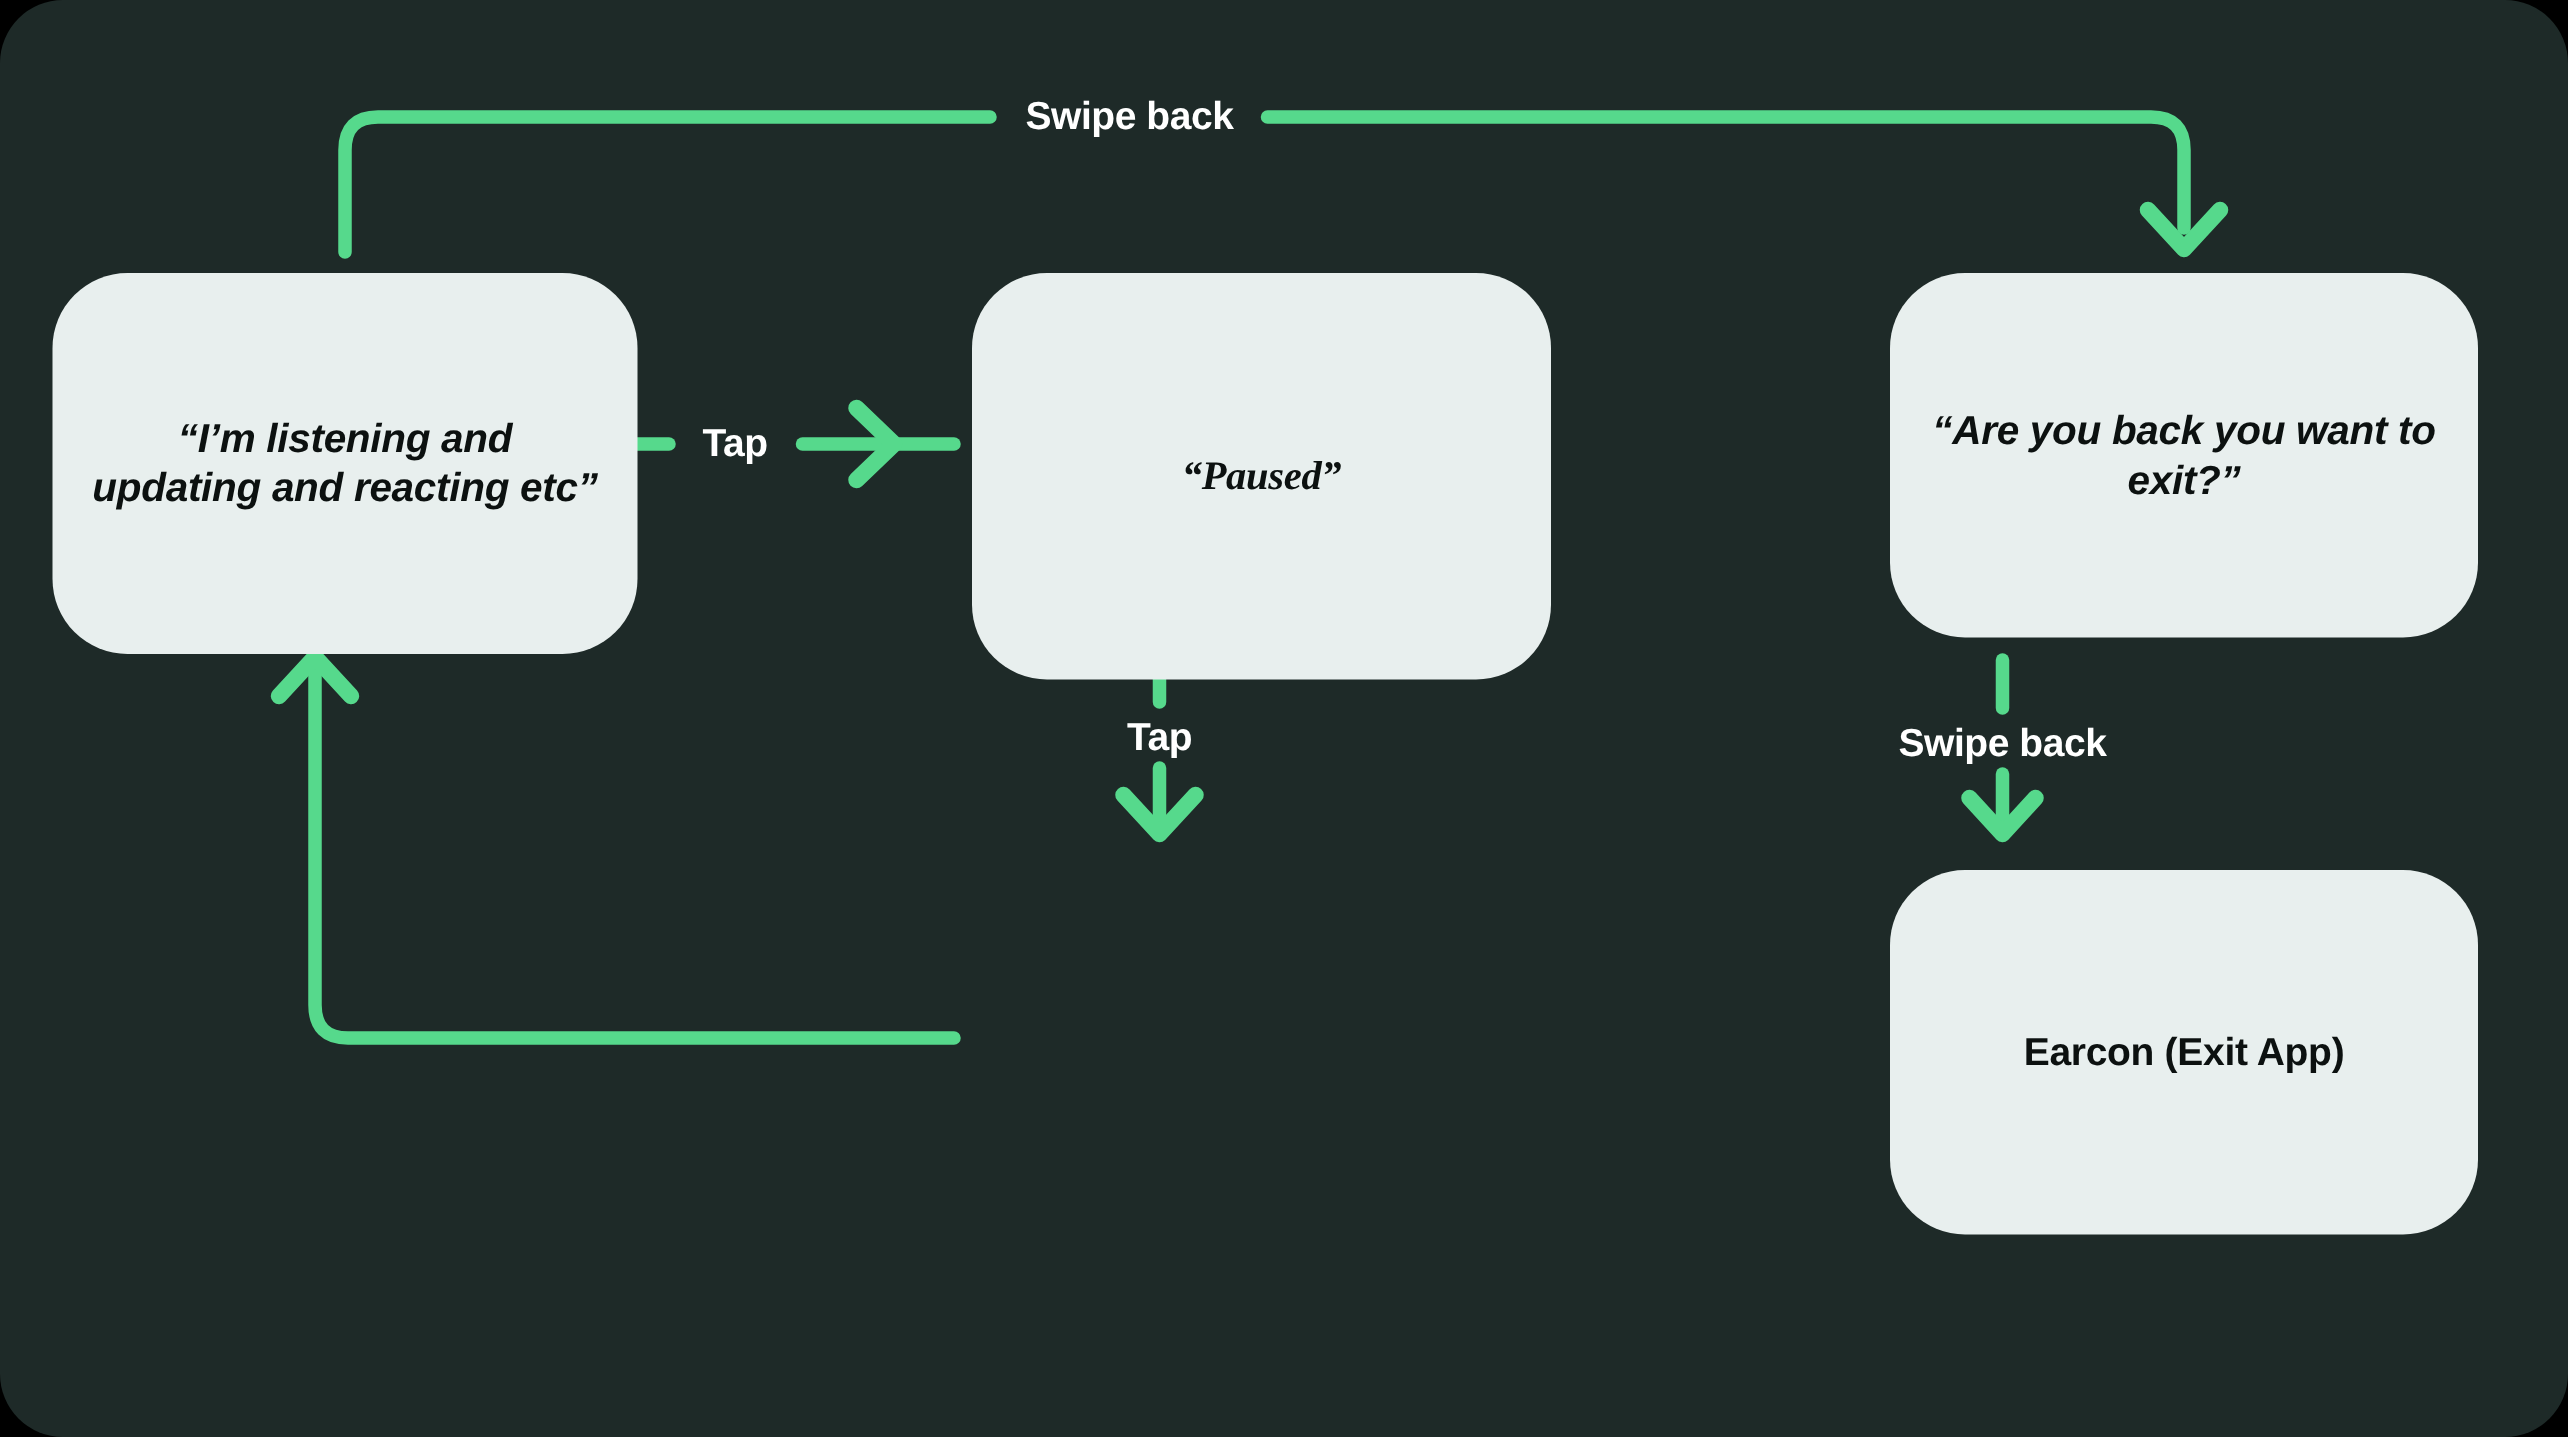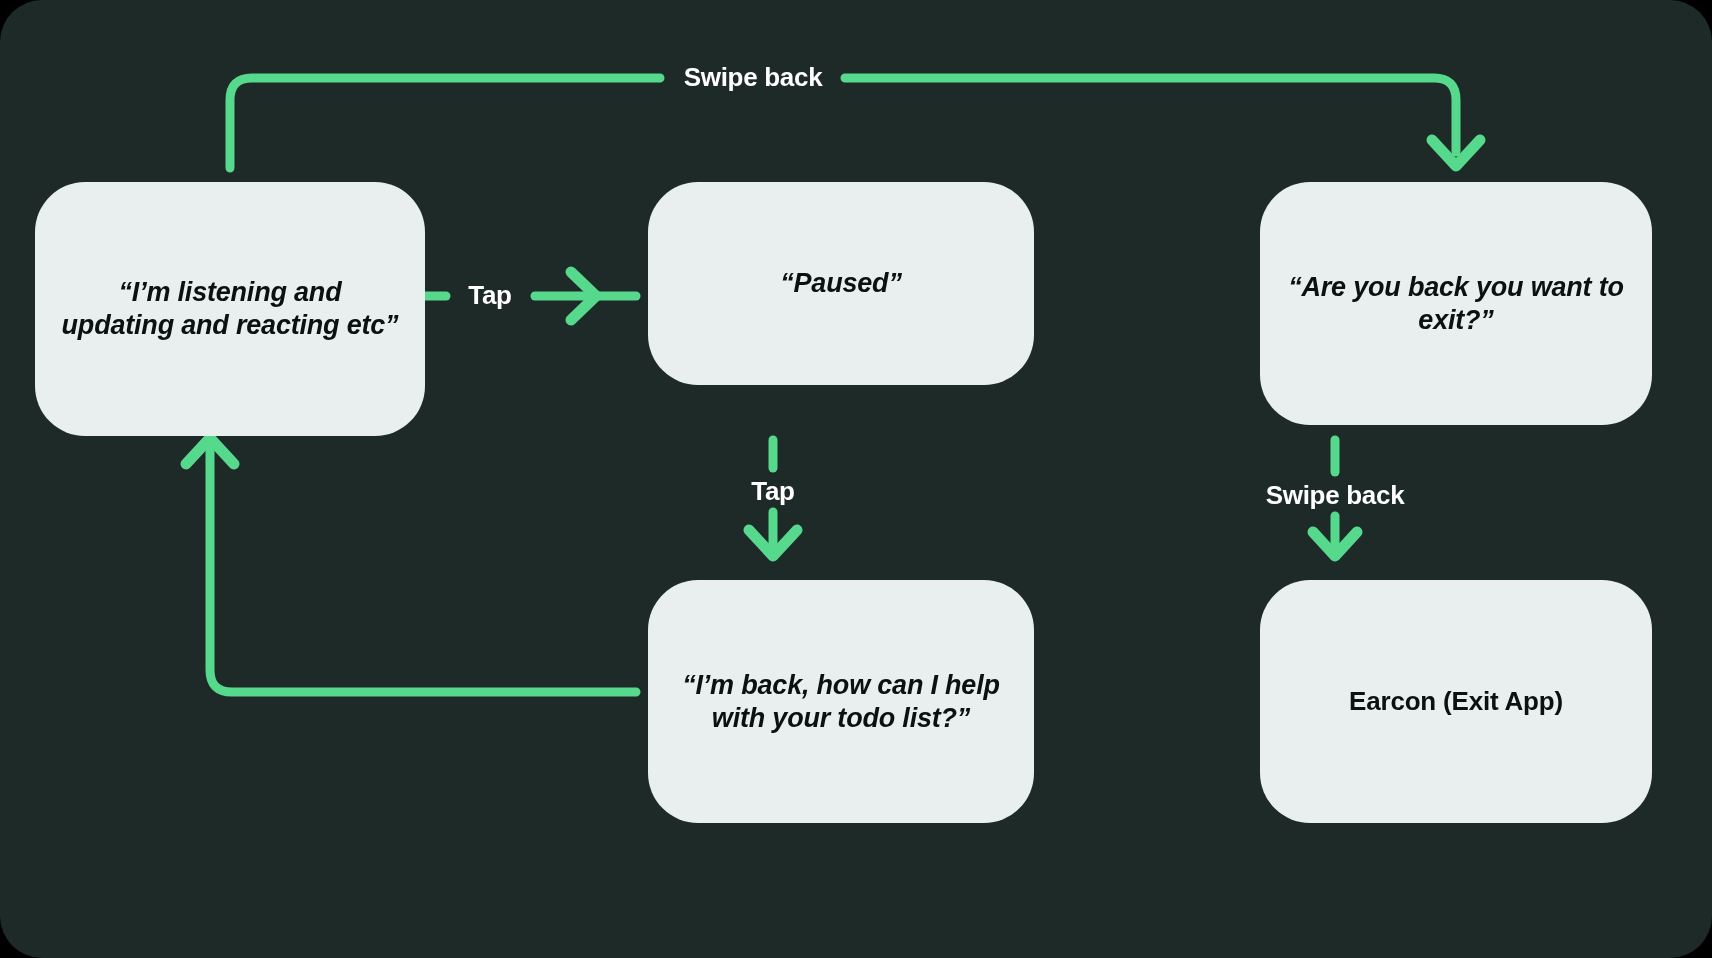--- a/index.html
+++ b/index.html
@@ -30,21 +30,21 @@
     color:#0c1110;
     text-align:center;
     font-size:27px;
     line-height:1.22;
     letter-spacing:-0.2px;
   }
   .node.plain .node-text{font-style:normal;font-size:26px;}
 
   
   #node-listening{left:35px;  top:182px; width:390px; height:254px;}
-  #node-paused   {left:648px; top:182px; width:386px; height:203px;}
+  #node-paused   {left:648px; top:182px; width:386px; height:271px;font-family:Liberation Serif, serif;}
   #node-exit     {left:1260px;top:182px; width:392px; height:243px;}
   #node-back     {left:648px; top:580px; width:386px; height:243px;}
   #node-earcon   {left:1260px;top:580px; width:392px; height:243px;}
 
   .edge-label{
     position:absolute;
     color:#ffffff;
     font-weight:bold;
     font-size:26px;
     letter-spacing:-0.3px;
@@ -99,23 +99,20 @@
   </div>
 
   <div class="node" id="node-paused">
     <span class="node-text">“Paused”</span>
   </div>
 
   <div class="node" id="node-exit">
     <span class="node-text">“Are you back you want to exit?”</span>
   </div>
 
-  <div class="node" id="node-back">
-    <span class="node-text">“I’m back, how can I help with your todo list?”</span>
-  </div>
 
   <div class="node plain" id="node-earcon">
     <span class="node-text">Earcon (Exit App)</span>
   </div>
 
   <div class="edge-label" id="label-swipe-top">Swipe back</div>
 
   <div class="edge-label" id="label-tap-right">Tap</div>
 
   <div class="edge-label" id="label-tap-down">Tap</div>

